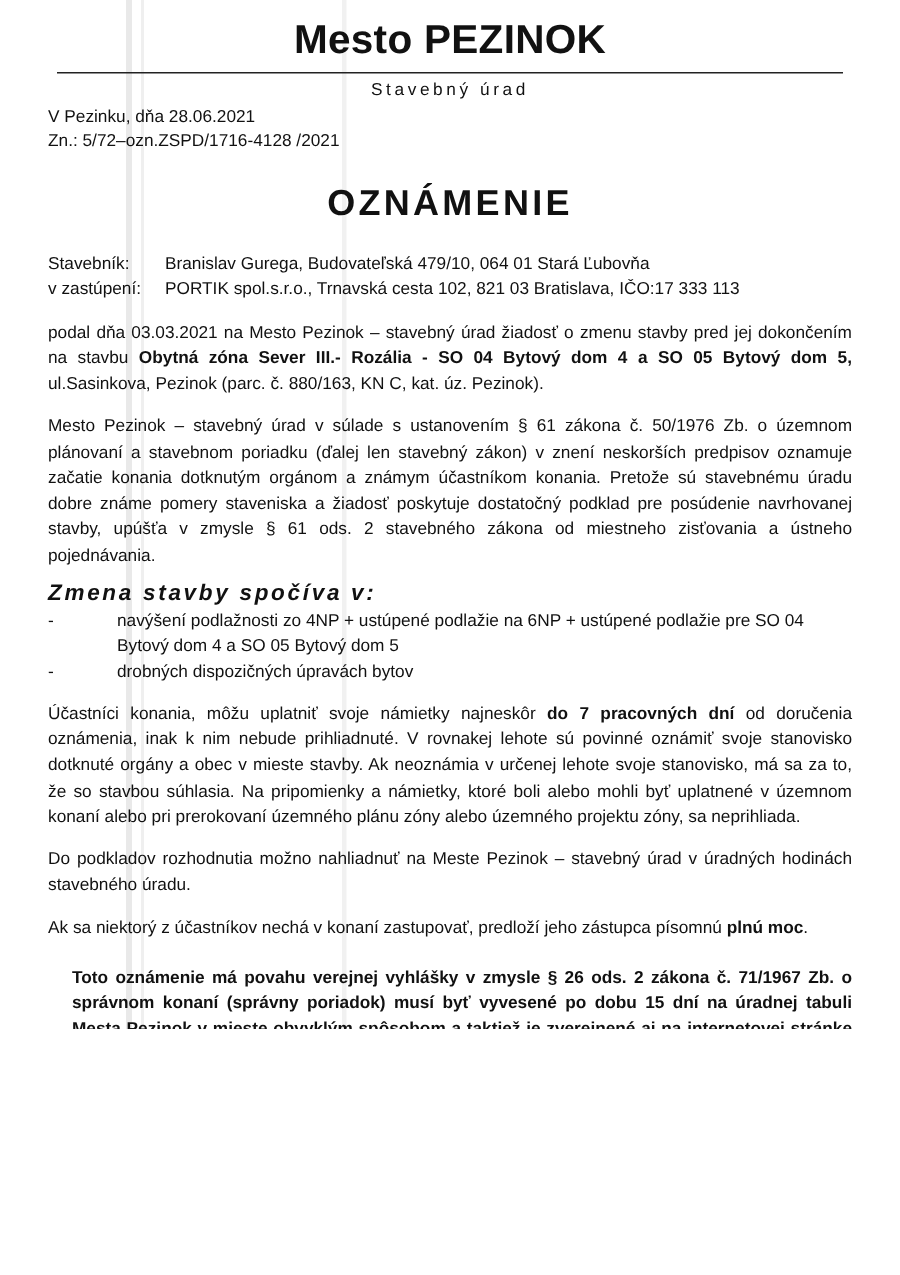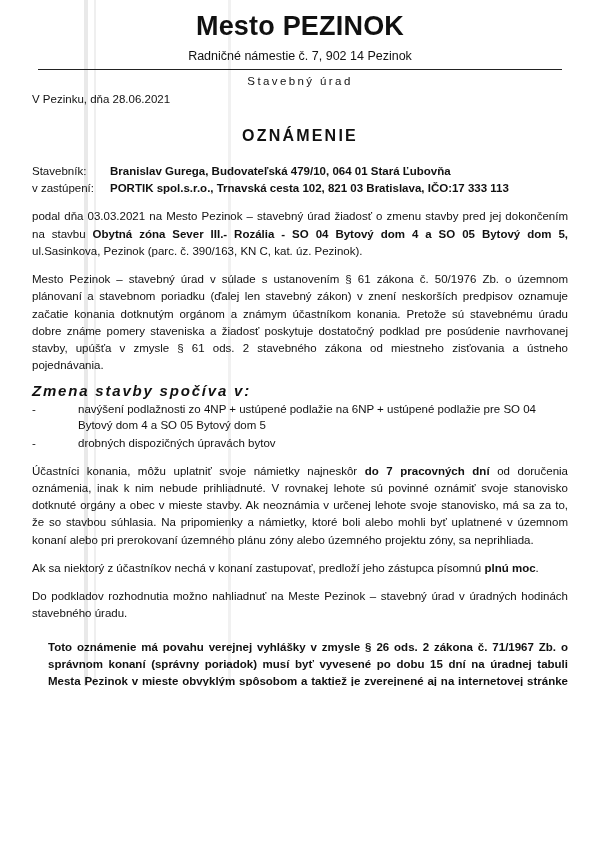--- a/index.html
+++ b/index.html
@@ -65,21 +65,21 @@
   
   .meta {
     margin-top: 4px;
     font-size: 11.5px;
     line-height: 1.42;
   }
 
   
   .doc-title {
     text-align: center;
-    font-size: 16px;
+    font-size: 24px;
     font-weight: bold;
     letter-spacing: 2.2px;
     margin: 20px 0 0 0;
   }
   .doc-subtitle {
     text-align: center;
     font-size: 11.5px;
     margin: 5px 0 0 0;
   }
 
@@ -90,21 +90,21 @@
     line-height: 1.45;
   }
   .applicant .row {
     display: flex;
   }
   .applicant .lbl {
     width: 78px;
     flex: 0 0 78px;
   }
   .applicant .val {
-    font-weight: bold;
+    font-weight: normal;
   }
 
   
   p.body {
     font-size: 11.5px;
     line-height: 1.5;
     text-align: justify;
     margin: 11px 0 0 0;
   }
   p.body.first { margin-top: 12px; }
@@ -207,63 +207,63 @@
 
 <div id="page">
 
   <div class="scanline a"></div>
   <div class="scanline b"></div>
   <div class="scanline c"></div>
 
   <div class="content">
 
     <h1 class="hdr-title">Mesto PEZINOK</h1>
-    <div class="hdr-sub">Radničné námestie č. 7, 902 14 Pezinok</div>
     <hr class="hdr-rule">
     <div class="hdr-office">Stavebný úrad</div>
 
     <div class="meta">
       <div>V Pezinku, dňa 28.06.2021</div>
+      <div>Zn.: 5/72–ozn.ZSPD/1716-4128 /2021</div>
     </div>
 
     <div class="doc-title">OZNÁMENIE</div>
 
     <div class="applicant">
       <div class="row">
         <span class="lbl">Stavebník:</span>
         <span class="val">Branislav Gurega, Budovateľská 479/10, 064 01  Stará Ľubovňa</span>
       </div>
       <div class="row">
         <span class="lbl">v zastúpení:</span>
         <span class="val">PORTIK spol.s.r.o., Trnavská cesta 102, 821 03 Bratislava, IČO:17 333 113</span>
       </div>
     </div>
 
-    <p class="body first"><span>podal dňa 03.03.2021 na Mesto Pezinok – stavebný úrad žiadosť o zmenu stavby pred jej dokončením na stavbu </span><b class="em">Obytná zóna Sever III.- Rozália - SO 04 Bytový dom 4 a SO 05 Bytový dom 5,</b><span> ul.Sasinkova, Pezinok  (parc. č. 390/163, KN C, kat. úz. Pezinok).</span></p>
+    <p class="body first"><span>podal dňa 03.03.2021 na Mesto Pezinok – stavebný úrad žiadosť o zmenu stavby pred jej dokončením na stavbu </span><b class="em">Obytná zóna Sever III.- Rozália - SO 04 Bytový dom 4 a SO 05 Bytový dom 5,</b><span> ul.Sasinkova, Pezinok  (parc. č. 880/163, KN C, kat. úz. Pezinok).</span></p>
 
 
     <p class="body">Mesto Pezinok – stavebný úrad v súlade s ustanovením § 61 zákona č. 50/1976 Zb. o územnom plánovaní a stavebnom poriadku (ďalej len stavebný zákon) v znení neskorších predpisov oznamuje začatie konania dotknutým orgánom a známym účastníkom konania. Pretože sú stavebnému úradu dobre známe pomery staveniska a žiadosť poskytuje dostatočný podklad pre posúdenie navrhovanej stavby, upúšťa v zmysle § 61 ods. 2 stavebného zákona od miestneho zisťovania a ústneho pojednávania.</p>
 
     <div class="change-head">Zmena stavby spočíva v:</div>
     <ul class="change-list">
       <li>
         <span class="dash">-</span>
         <span class="txt">navýšení podlažnosti zo 4NP + ustúpené podlažie na 6NP + ustúpené podlažie pre SO 04 Bytový dom 4 a SO 05 Bytový dom 5</span>
       </li>
       <li>
         <span class="dash">-</span>
         <span class="txt">drobných dispozičných úpravách bytov</span>
       </li>
     </ul>
 
     <p class="body"><span>Účastníci konania, môžu uplatniť svoje námietky najneskôr </span><b class="em">do 7 pracovných dní</b><span> od doručenia oznámenia, inak k nim nebude prihliadnuté. V rovnakej lehote sú povinné oznámiť svoje stanovisko dotknuté orgány a obec v mieste stavby. Ak neoznámia v určenej lehote svoje stanovisko, má sa za to, že so stavbou súhlasia. Na pripomienky a námietky, ktoré boli alebo mohli byť uplatnené v územnom konaní alebo pri prerokovaní územného plánu zóny alebo územného projektu zóny, sa neprihliada.</span></p>
 
+    <p class="body">Do podkladov rozhodnutia možno nahliadnuť na Meste Pezinok – stavebný úrad v úradných hodinách stavebného úradu.</p>
+
     <p class="body"><span>Ak sa niektorý z účastníkov nechá v konaní zastupovať, predloží jeho zástupca písomnú </span><b class="em">plnú moc</b><span>.</span></p>
-
-    <p class="body">Do podkladov rozhodnutia možno nahliadnuť na Meste Pezinok – stavebný úrad v úradných hodinách stavebného úradu.</p>
 
     <p class="notice"><span>Toto oznámenie má povahu verejnej vyhlášky v zmysle § 26 ods. 2 zákona č. 71/1967 Zb. o správnom konaní (správny poriadok) musí byť vyvesené po dobu 15 dní na úradnej tabuli Mesta Pezinok v mieste obvyklým spôsobom a taktiež je zverejnené aj na internetovej stránke Mesta Pezinok – </span><span class="ulink">www.pezinok.sk</span><span>. Posledný deň tejto lehoty je dňom doručenia.</span></p>
 
     <div class="sig-zone">
 
       <div class="office-stamp">
         <div>STAVEBNÝ ÚRAD</div>
         <div>MESTO PEZINOK</div>
         <span class="smudge"></span>
       </div>

